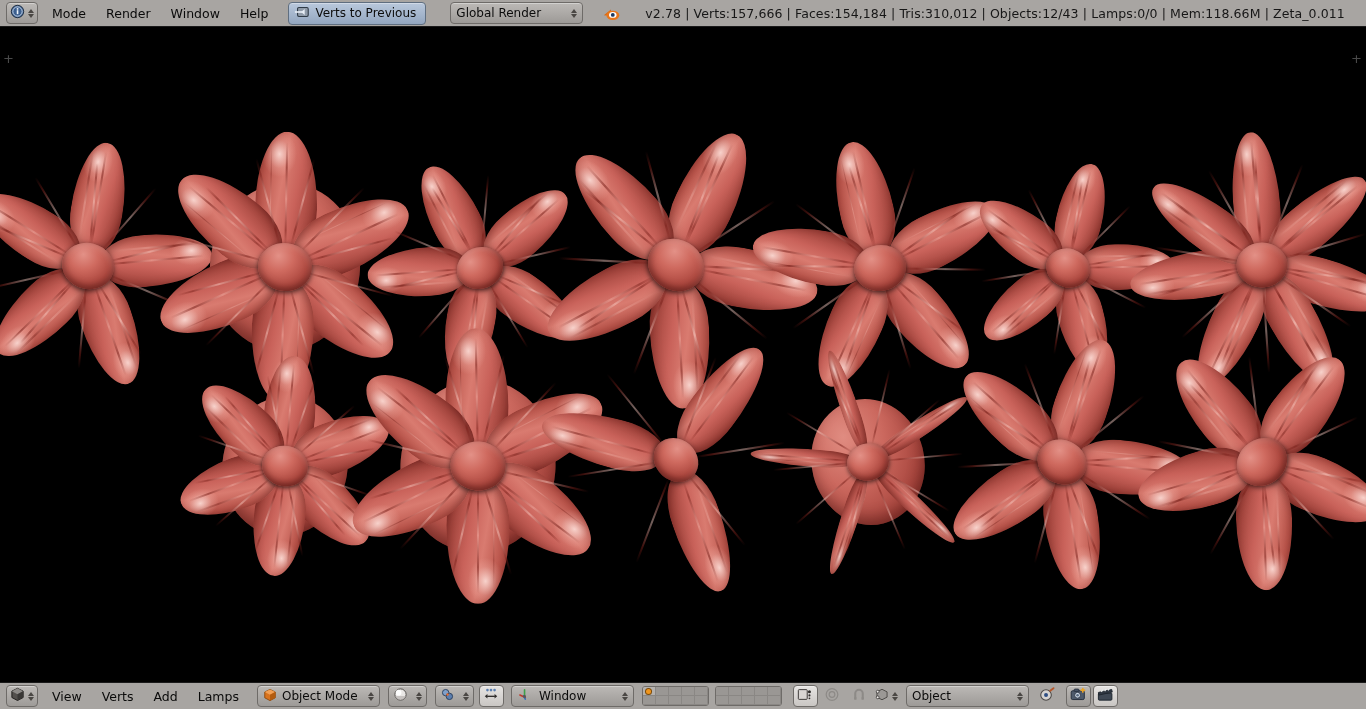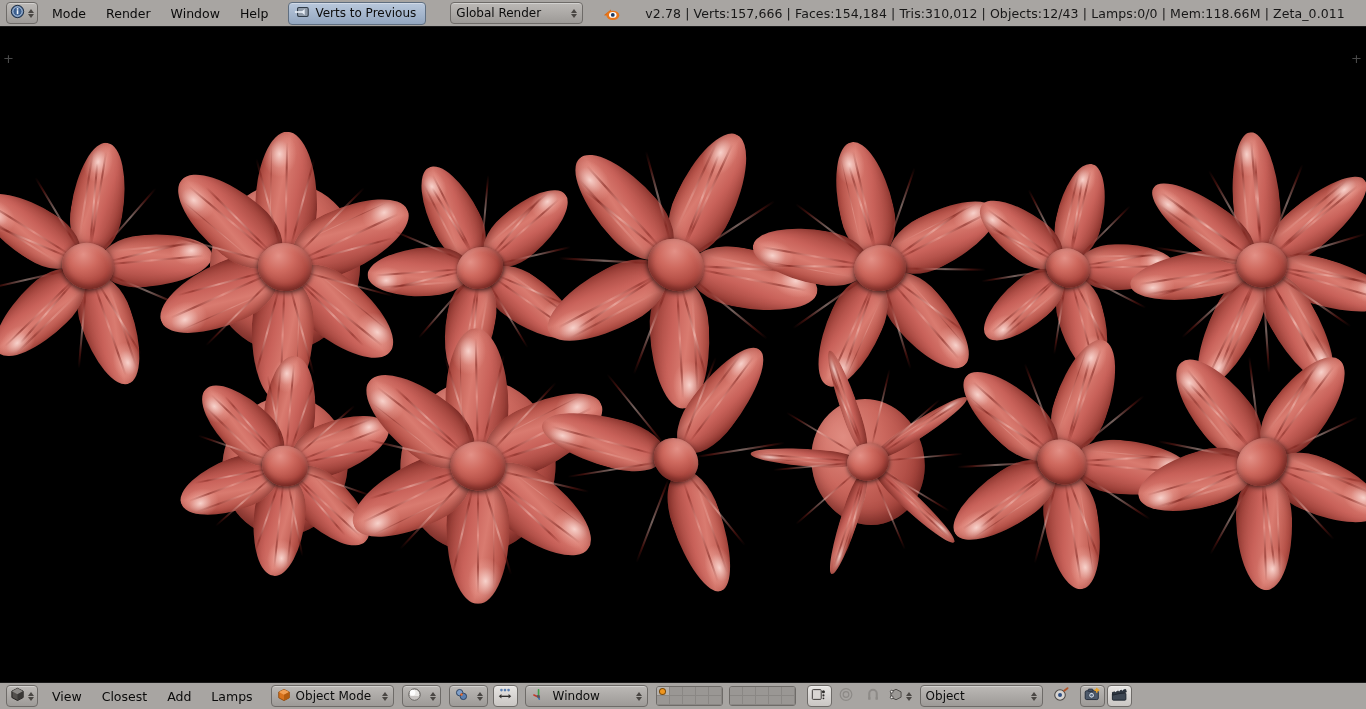--- a/index.html
+++ b/index.html
@@ -468,21 +468,21 @@
           <path d="M8 7.6 L14 4.4 L14 11.2 L8 14.4 Z" fill="#3a3836"></path>
         </svg>
       </span>
       <span class="spin">
           <i class="up"></i>
           <i class="dn"></i>
         </span>
     </div>
 
     <div class="menu-item">View</div>
-    <div class="menu-item">Closest</div>
+    <div class="menu-item">Verts</div>
     <div class="menu-item">Add</div>
     <div class="menu-item">Lamps</div>
 
     <div class="pill wide" style="width:110px;margin-left:8px;">
       <span>
         <svg width="14" height="14" viewBox="0 0 16 16">
           <path d="M8 1.6 L14 4.6 L14 11.2 L8 14.4 L2 11.2 L2 4.6 Z" fill="#d9731d" stroke="#8a4508" stroke-width="1"></path>
           <path d="M8 1.6 L14 4.6 L8 7.7 L2 4.6 Z" fill="#f2a055"></path>
           <path d="M8 7.7 L14 4.6 L14 11.2 L8 14.4 Z" fill="#b35c10"></path>
         </svg>

